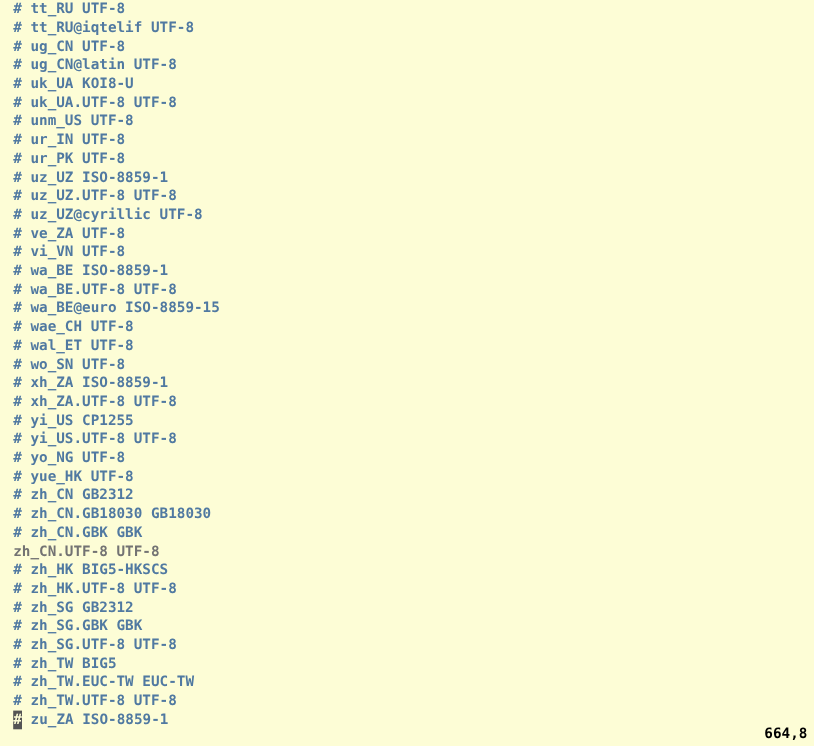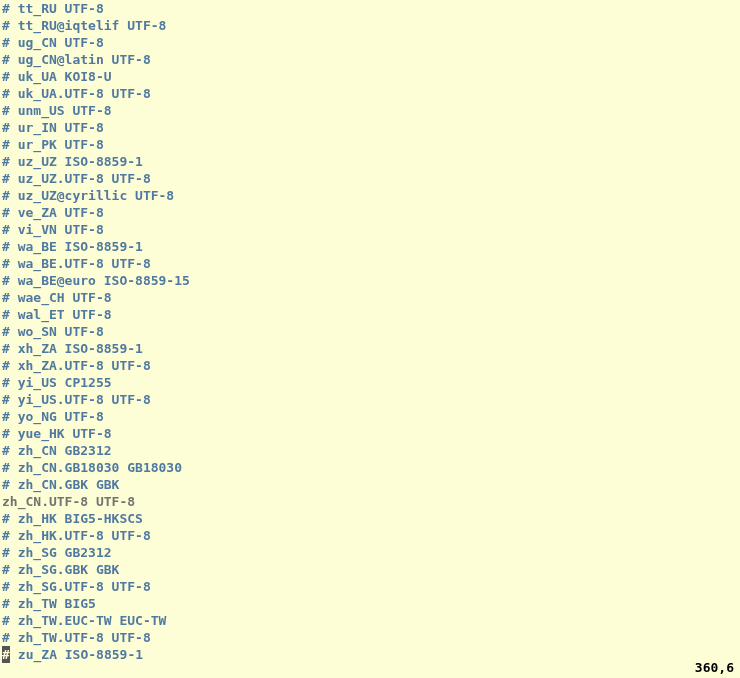--- a/index.html
+++ b/index.html
@@ -12,21 +12,21 @@
     font-size: 13px;
     line-height: 17px;
     overflow: hidden;
   }
   .editor {
     position: relative;
     width: 740px;
     height: 678px;
   }
   .content {
-    padding: 0 0 0 2px;
+    padding: 0 0 0 12px;
     white-space: pre;
   }
   .line { color: #5079a1; font-weight: 600; }
   .line.active { color: #737373; font-weight: 600; }
   .cursor-cell {
     background: #545454;
     color: #fdfdd6;
     display: inline-block;
     width: 8px;
     font-weight: 600;
@@ -37,14 +37,14 @@
     right: 6px;
     color: #000;
     font-weight: 600;
   }
 </style>
 </head>
 <body>
 
 <div class="editor">
   <div class="content" id="content"><div class="line"><span># tt_RU UTF-8</span></div><div class="line"><span># tt_RU@iqtelif UTF-8</span></div><div class="line"><span># ug_CN UTF-8</span></div><div class="line"><span># ug_CN@latin UTF-8</span></div><div class="line"><span># uk_UA KOI8-U</span></div><div class="line"><span># uk_UA.UTF-8 UTF-8</span></div><div class="line"><span># unm_US UTF-8</span></div><div class="line"><span># ur_IN UTF-8</span></div><div class="line"><span># ur_PK UTF-8</span></div><div class="line"><span># uz_UZ ISO-8859-1</span></div><div class="line"><span># uz_UZ.UTF-8 UTF-8</span></div><div class="line"><span># uz_UZ@cyrillic UTF-8</span></div><div class="line"><span># ve_ZA UTF-8</span></div><div class="line"><span># vi_VN UTF-8</span></div><div class="line"><span># wa_BE ISO-8859-1</span></div><div class="line"><span># wa_BE.UTF-8 UTF-8</span></div><div class="line"><span># wa_BE@euro ISO-8859-15</span></div><div class="line"><span># wae_CH UTF-8</span></div><div class="line"><span># wal_ET UTF-8</span></div><div class="line"><span># wo_SN UTF-8</span></div><div class="line"><span># xh_ZA ISO-8859-1</span></div><div class="line"><span># xh_ZA.UTF-8 UTF-8</span></div><div class="line"><span># yi_US CP1255</span></div><div class="line"><span># yi_US.UTF-8 UTF-8</span></div><div class="line"><span># yo_NG UTF-8</span></div><div class="line"><span># yue_HK UTF-8</span></div><div class="line"><span># zh_CN GB2312</span></div><div class="line"><span># zh_CN.GB18030 GB18030</span></div><div class="line"><span># zh_CN.GBK GBK</span></div><div class="line active"><span>zh_CN.UTF-8 UTF-8</span></div><div class="line"><span># zh_HK BIG5-HKSCS</span></div><div class="line"><span># zh_HK.UTF-8 UTF-8</span></div><div class="line"><span># zh_SG GB2312</span></div><div class="line"><span># zh_SG.GBK GBK</span></div><div class="line"><span># zh_SG.UTF-8 UTF-8</span></div><div class="line"><span># zh_TW BIG5</span></div><div class="line"><span># zh_TW.EUC-TW EUC-TW</span></div><div class="line"><span># zh_TW.UTF-8 UTF-8</span></div><div class="line"><span class="cursor-cell">#</span><span> zu_ZA ISO-8859-1</span></div></div>
-  <div class="status">360,6</div>
+  <div class="status">664,8</div>
 </div>
 
 </body></html>

